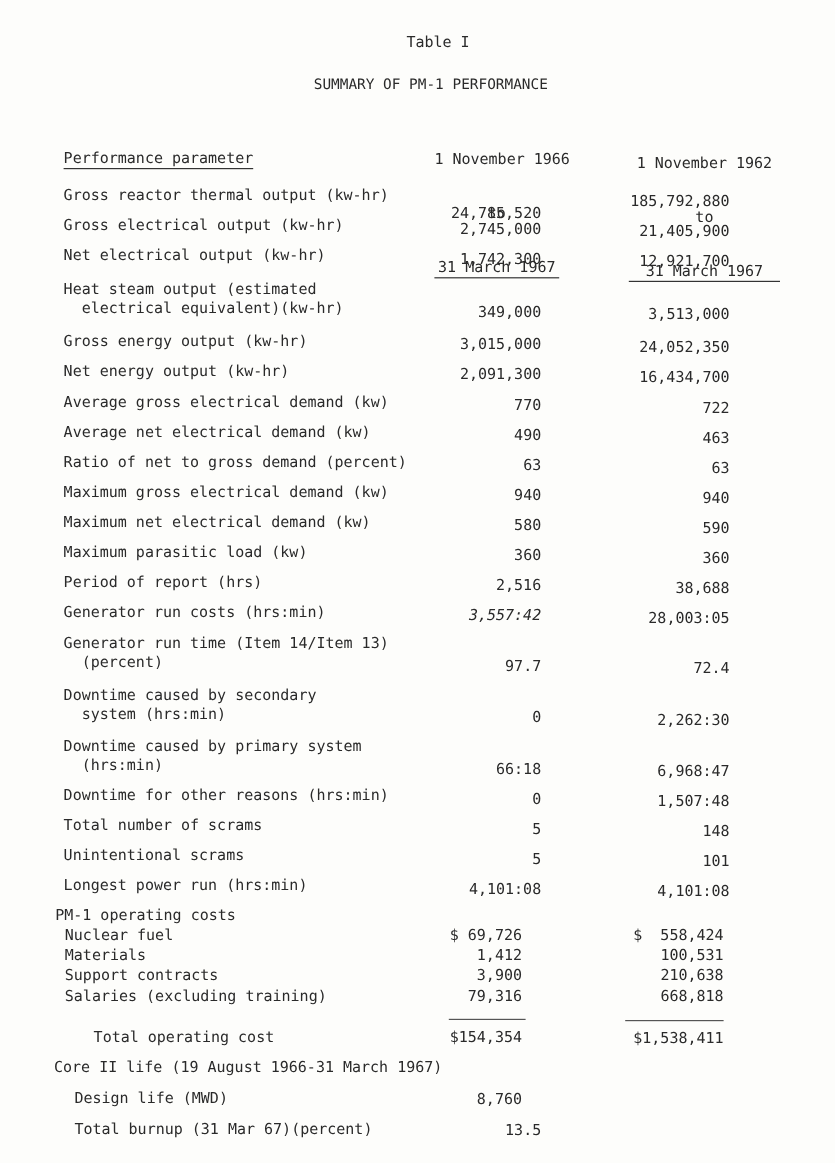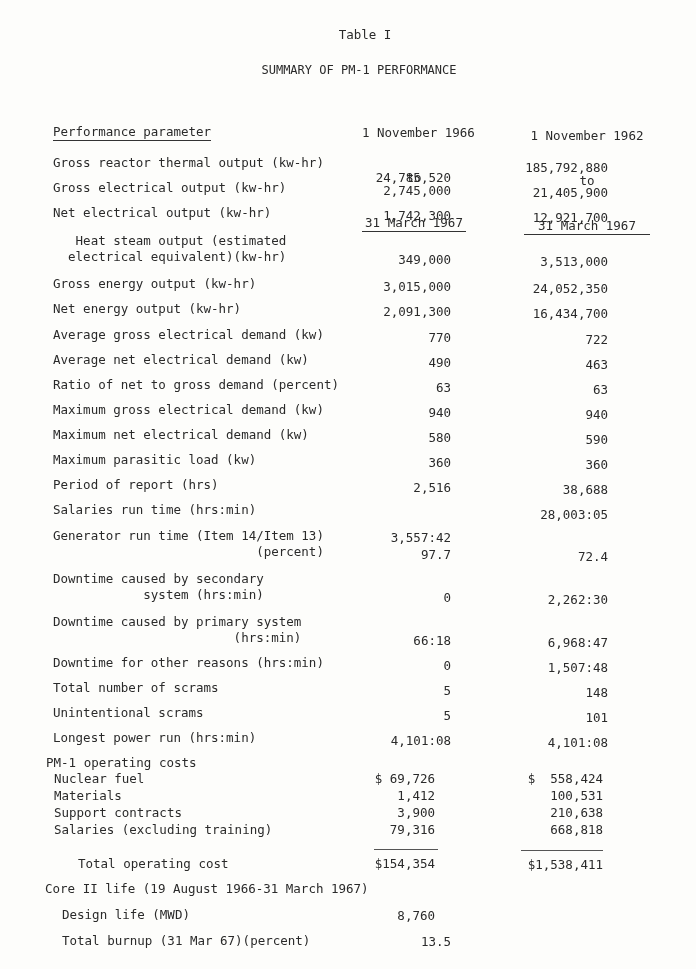--- a/index.html
+++ b/index.html
@@ -8,21 +8,21 @@
     font-family: "DejaVu Sans Mono", "Liberation Mono", monospace;
     font-size: 12.5px; position: relative; overflow: hidden;
   }
   .abs { position: absolute; white-space: pre; }
   .center { text-align: center; }
   .title { left: 0; width: 730px; top: 27px; }
   .subtitle { left: 0; width: 718px; top: 63px; font-size: 12px; }
   .colhead { text-align: center; line-height: 15px; }
   .ul { border-bottom: 1.5px solid #333; padding-bottom: 1px; }
   .hr { position: absolute; height: 0; border-top: 1.5px solid #555; }
-  .label { left: 53px; line-height: 15.5px; text-align: right; }
+  .label { left: 53px; line-height: 15.5px; }
   .v1 { text-align: right; }
   .v2 { text-align: right; }
 </style>
 </head>
 <body>
 
 <div class="abs center title">Table I</div>
 <div class="abs center subtitle">SUMMARY OF PM-1 PERFORMANCE</div>
 
 <div class="abs ul" style="left:53px; top:124px;">Performance parameter</div>
@@ -86,22 +86,22 @@
     <div class="abs v2" style="top:432px; right:88px;">590</div>
     <div></div>
     <div class="abs label" style="top:452px;">Maximum parasitic load (kw)</div>
     <div class="abs v1" style="top:455px; right:245px;">360</div>
     <div class="abs v2" style="top:457px; right:88px;">360</div>
     <div></div>
     <div class="abs label" style="top:477px;">Period of report (hrs)</div>
     <div class="abs v1" style="top:480px; right:245px;">2,516</div>
     <div class="abs v2" style="top:482px; right:88px;">38,688</div>
     <div></div>
-    <div class="abs label" style="top:502px;">Salaries run time (hrs:min)</div>
-    <div class="abs v1" style="top:530px; right:245px;">3,557:42</div>
+    <div class="abs label" style="top:502px;">Generator run costs (hrs:min)</div>
+    <div class="abs v1" style="top:505px; right:245px;font-style:italic;">3,557:42</div>
     <div class="abs v2" style="top:507px; right:88px;">28,003:05</div>
     <div></div>
     <div class="abs label" style="top:528px;">Generator run time (Item 14/Item 13)
   (percent)</div>
     <div class="abs v1" style="top:546.5px; right:245px;text-align:right;">97.7</div>
     <div class="abs v2" style="top:548.5px; right:88px;">72.4</div>
     <div></div>
     <div class="abs label" style="top:571px;">Downtime caused by secondary
   system (hrs:min)</div>
     <div class="abs v1" style="top:589.5px; right:245px;">0</div>

